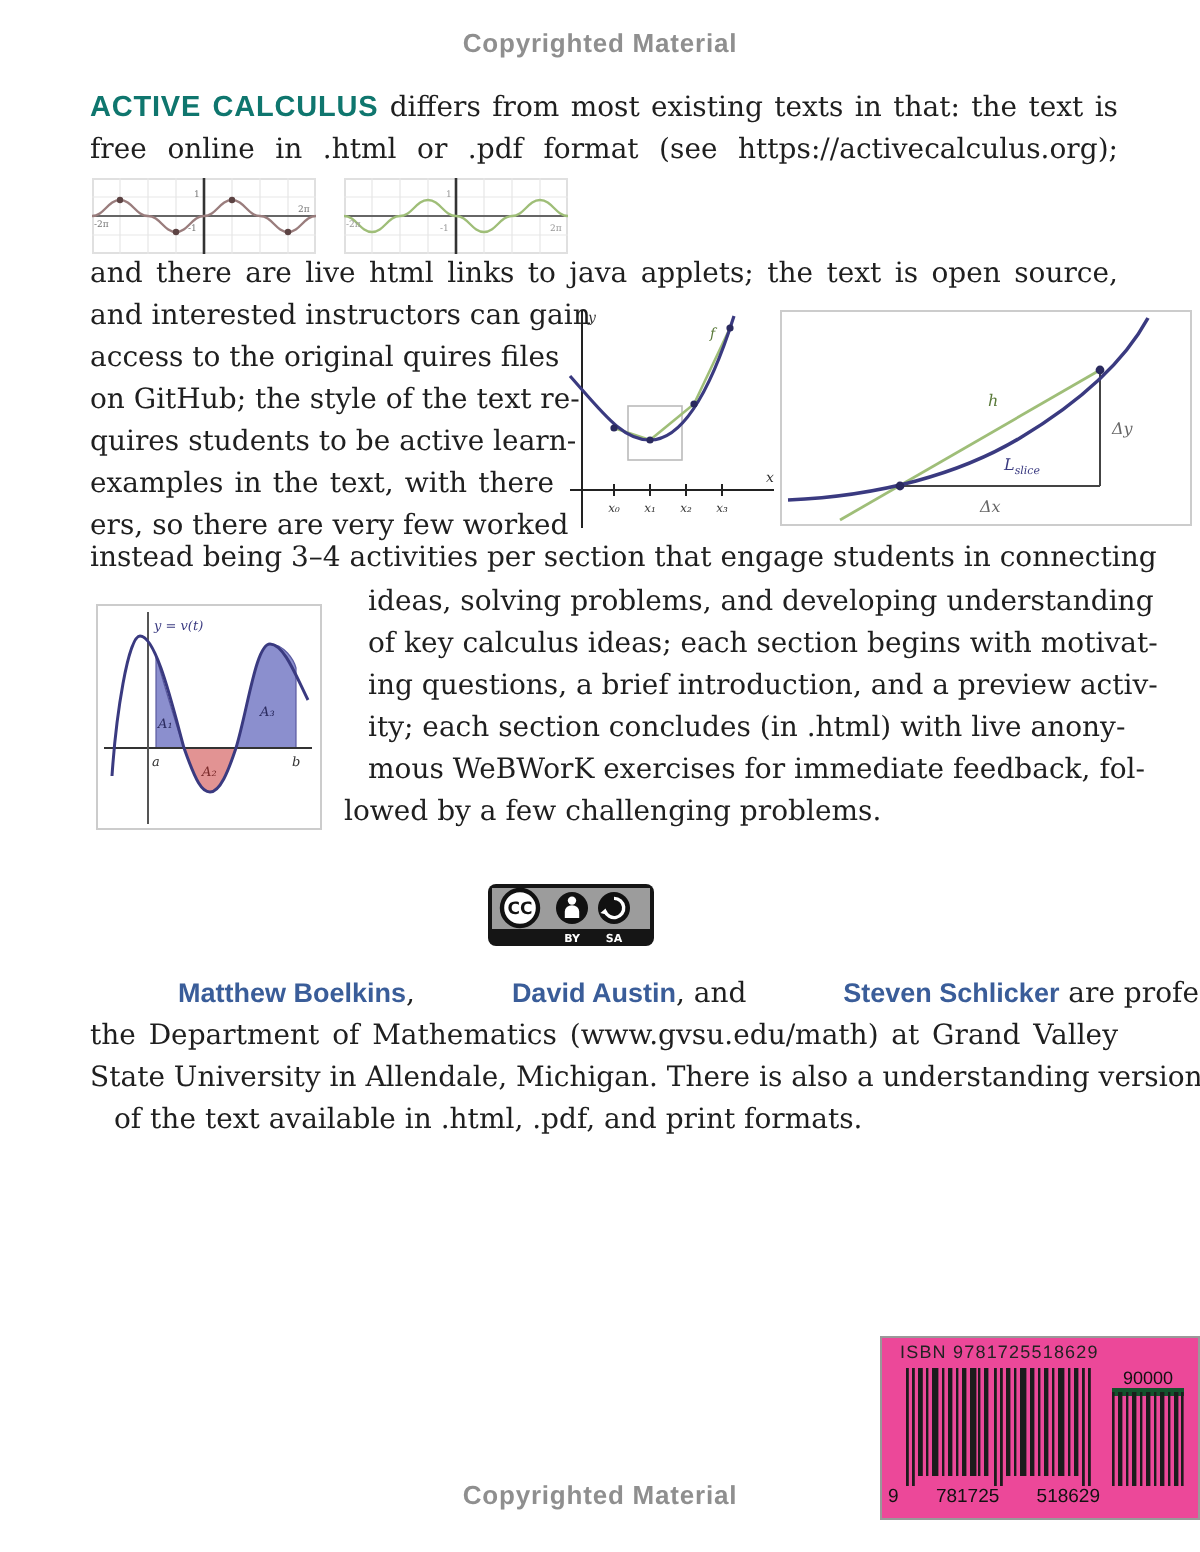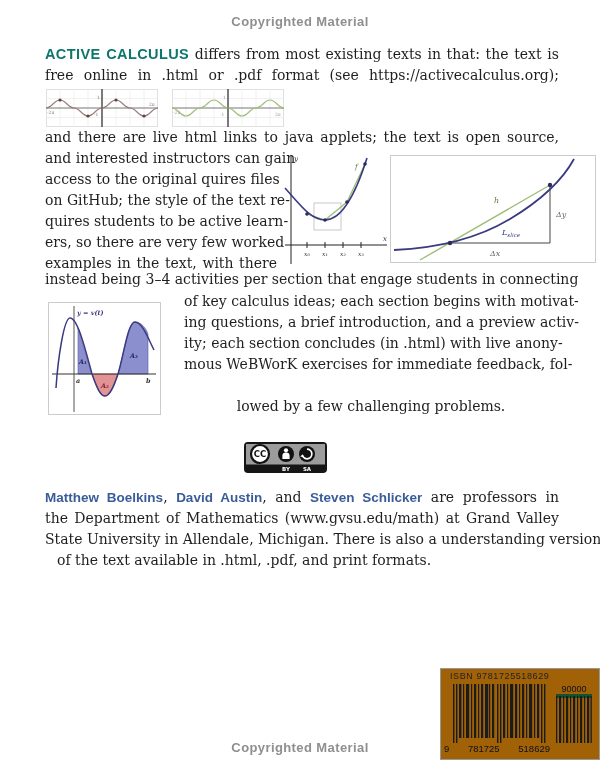--- a/index.html
+++ b/index.html
@@ -7,25 +7,25 @@
         font-family:"DejaVu Serif",serif;border-right:1px solid #eee;}
   .abs{position:absolute;}
   .copyright{position:absolute;left:0;width:600px;text-align:center;
              font:bold 13px "Liberation Sans",sans-serif;color:#8f8f8f;letter-spacing:.4px;}
   .ln{font:14px "DejaVu Serif",serif;color:#1f1f1f;line-height:21px;white-space:nowrap;}
   .just{text-align:justify;text-align-last:justify;}
   .lines{position:absolute;}
   .lines div{font:14px "DejaVu Serif",serif;color:#1f1f1f;line-height:21px;white-space:nowrap;}
   .lines.justified div{text-align:justify;text-align-last:justify;}
   .title-blue{font:bold 14.5px "Liberation Sans",sans-serif;color:#0f766e;letter-spacing:.4px;}
-  .name-blue{font:bold 13.5px "Liberation Sans",sans-serif;color:#3a5d99;}
+  .name-blue{font:bold 13.5px "Liberation Sans",sans-serif;color:#3a5d99;margin-left:44px;}
   svg{display:block;}
   .glabel{font-family:"DejaVu Serif",serif;font-style:italic;}
   #barcode-box{position:absolute;left:440px;top:668px;width:158px;height:90px;
-               background:#a16207;border:1px solid #999;}
+               background:#ec4899;border:1px solid #999;}
   #isbn-top{position:absolute;left:9px;top:2px;font:9px "Liberation Sans",sans-serif;
             color:#222;letter-spacing:.6px;}
   #bc-digits{position:absolute;left:3px;top:74px;width:106px;display:flex;
              justify-content:space-between;font:9.5px "Liberation Sans",sans-serif;color:#111;}
   #addon-num{position:absolute;left:115px;top:15px;width:36px;text-align:center;
              font:9px "Liberation Sans",sans-serif;color:#111;border-bottom:4px solid #14532d;}
 </style>
 </head>
 <body>
 
@@ -81,22 +81,22 @@
   </div>
 
 
   <div class="abs ln just" style="left:45px;top:127px;width:514px;">and there are live html links to java applets; the text is open source,</div>
 
   <div class="lines justified" style="left:45px;top:148px;width:232px;">
       <div>and interested instructors can gain</div>
       <div>access to the original quires files</div>
       <div>on GitHub; the style of the text re-</div>
       <div>quires students to be active learn-</div>
+      <div>examples in the text, with there</div>
       <div>ers, so there are very few worked</div>
-      <div>examples in the text, with there</div>
     </div>
 
   <div class="abs" style="left:283px;top:152px;">
     <svg width="110" height="115" viewBox="0 0 110 115">
       <line x1="8" y1="3" x2="8" y2="112" stroke="#222" stroke-width="1"></line>
       <line x1="2" y1="93" x2="104" y2="93" stroke="#222" stroke-width="1"></line>
       <g stroke="#222" stroke-width="1">
         <path d="M24,90v6 M42,90v6 M60,90v6 M78,90v6"></path>
       </g>
       <rect x="31" y="51" width="27" height="27" fill="none" stroke="#bbb" stroke-width="0.8"></rect>
@@ -135,47 +135,48 @@
         <text x="104" y="48" fill="#5a7a3a">h</text>
         <text x="112" y="80" fill="#3a3a80"><tspan>L</tspan><tspan font-size="5.5" dy="2">slice</tspan></text>
         <text x="166" y="62" fill="#666">Δy</text>
         <text x="100" y="101" fill="#666">Δx</text>
       </g>
     </svg>
   </div>
 
   <div class="abs ln just" style="left:45px;top:269px;width:514px;">instead being 3–4 activities per section that engage students in connecting</div>
 
-  <div class="abs" style="left:48px;top:302px;font-weight:bold;">
+  <div class="abs" style="left:48px;top:302px;">
     <svg width="113" height="113" viewBox="0 0 113 113">
       <rect x="0.5" y="0.5" width="112" height="112" fill="#fff" stroke="#ccc"></rect>
       <path d="M30,72 L30,26 C34,40 40,60 44,72 Z" fill="#8b8fce" stroke="#5a5aa0" stroke-width="0.6"></path>
       <path d="M44,72 C50,89 53,94 57,94 C62,94 66,84 70,72 Z" fill="#e29393" stroke="#b05050" stroke-width="0.6"></path>
       <path d="M70,72 C76,52 80,20 87,20 C94,20 99,28 100,32 L100,72 Z" fill="#8b8fce" stroke="#5a5aa0" stroke-width="0.6"></path>
       <line x1="4" y1="72" x2="108" y2="72" stroke="#333" stroke-width="1"></line>
       <line x1="26" y1="4" x2="26" y2="110" stroke="#555" stroke-width="1"></line>
       <path d="M8,86 C10,56 16,16 22,16 C30,16 38,50 44,72 C50,89 53,94 57,94 C62,94 66,84 70,72 C76,52 80,20 87,20 C94,20 100,36 106,48" fill="none" stroke="#3a3a80" stroke-width="1.5"></path>
       <g class="glabel" font-size="6.5">
         <text x="29" y="13" fill="#3a3a80">y = v(t)</text>
         <text x="31" y="62" fill="#2a2a5e">A₁</text>
         <text x="53" y="86" fill="#7a2a2a">A₂</text>
         <text x="82" y="56" fill="#2a2a5e">A₃</text>
         <text x="28" y="81" fill="#333">a</text>
         <text x="98" y="81" fill="#333">b</text>
       </g>
     </svg>
   </div>
 
   <div class="lines justified" style="left:184px;top:291px;width:374px;">
+      <div>ideas, solving problems, and developing understanding</div>
       <div>of key calculus ideas; each section begins with motivat-</div>
       <div>ing questions, a brief introduction, and a preview activ-</div>
       <div>ity; each section concludes (in .html) with live anony-</div>
       <div>mous WeBWorK exercises for immediate feedback, fol-</div>
     </div>
-  <div class="abs ln" style="left:184px;top:396px;width:374px;text-align:center;">lowed by a few challenging problems.</div>
+  <div class="abs ln" style="left:172px;top:396px;width:374px;">lowed by a few challenging problems.</div>
 
   <div class="abs" style="left:243px;top:441px;">
     <svg width="85" height="33" viewBox="0 0 85 33">
       <rect x="1" y="1" width="83" height="31" rx="4" fill="#151515"></rect>
       <rect x="3" y="3" width="79" height="20.5" fill="#9c9c9c"></rect>
       <g>
         <circle cx="17" cy="13" r="9" fill="#fff" stroke="#111" stroke-width="2.2"></circle>
         <text x="17" y="16" text-anchor="middle" font-family="DejaVu Sans,sans-serif" font-weight="bold" font-size="8.5" fill="#111">CC</text>
       </g>
       <g>

